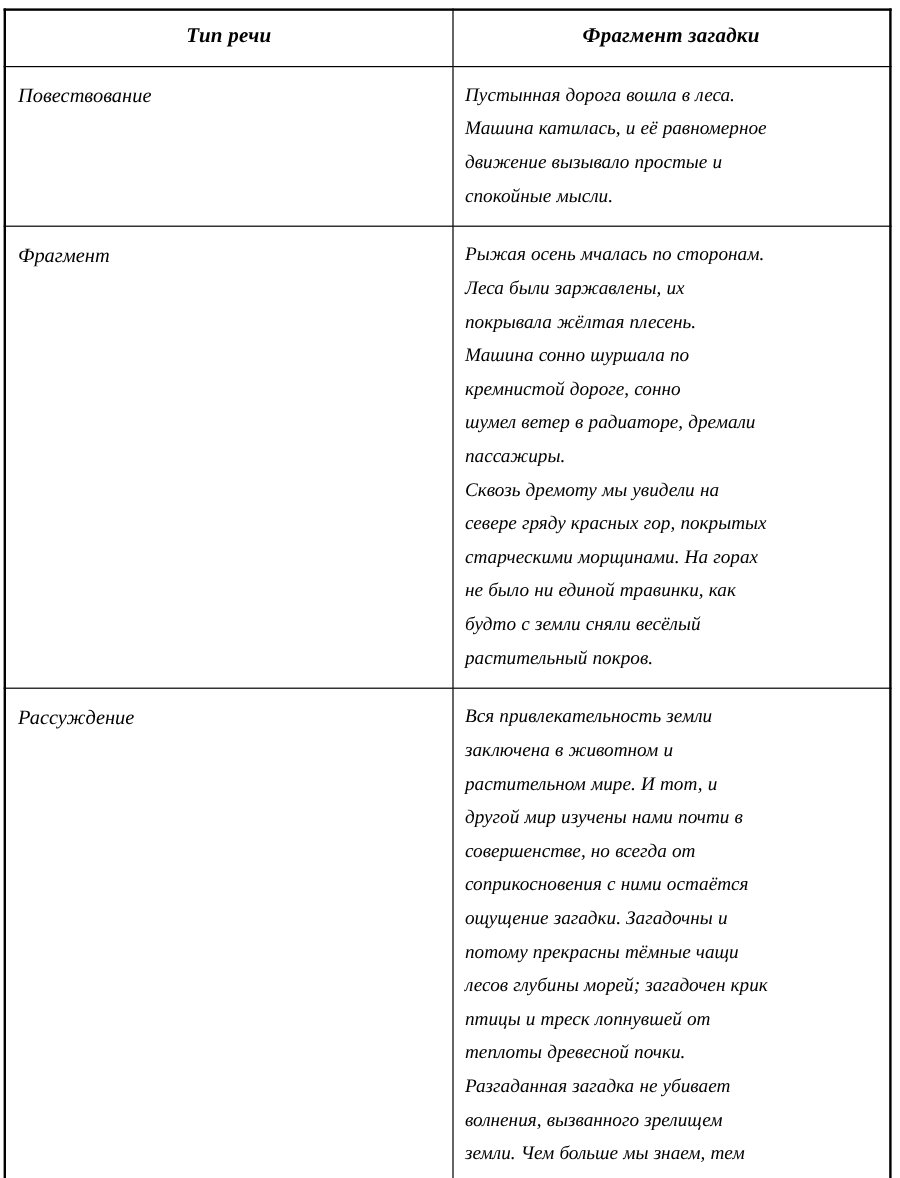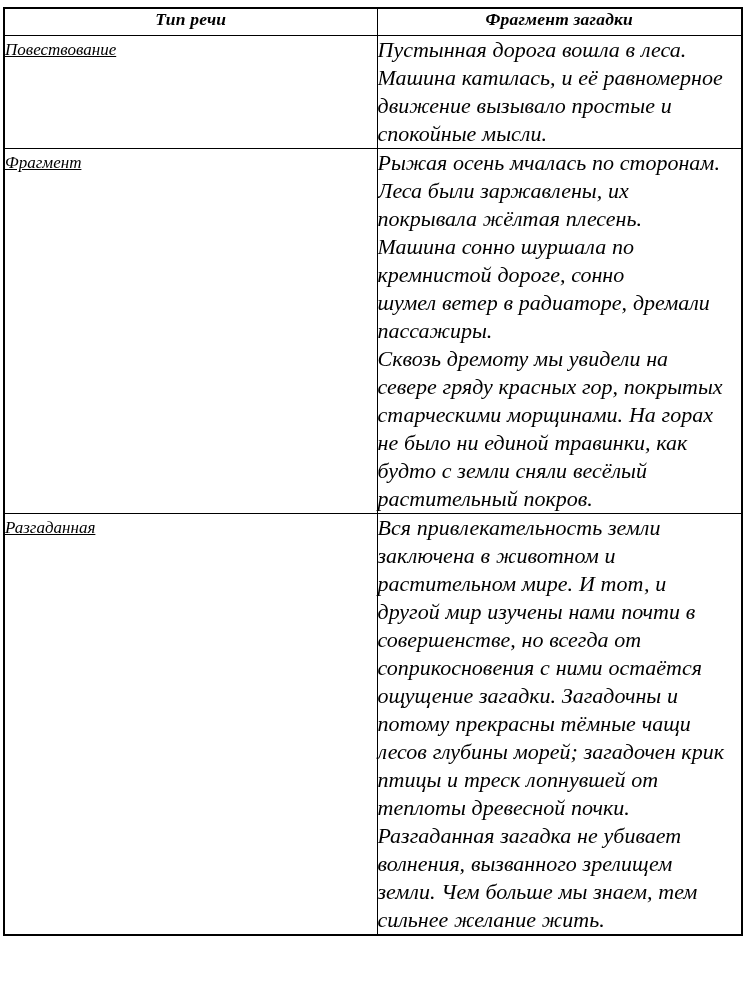--- a/index.html
+++ b/index.html
@@ -24,21 +24,21 @@
     border-collapse: collapse;
     border: 2px solid #000000;
     background: #ffffff;
     table-layout: fixed;
   }
 
   #speech-table td,
   #speech-table th {
     border: 1px solid #000000;
     vertical-align: top;
-    padding: 0;
+    padding: 10px;
     background: #ffffff;
   }
 
   
   col.col-type { width: 373px; }
   col.col-text { width: 365px; }
 
   
   thead th {
     border-bottom: 2px solid #000000;
@@ -59,38 +59,37 @@
   
   tbody tr > td {
     border-top: 2px solid #000000;
   }
   tbody tr:first-child > td {
     border-top: none;
   }
 
   .cell-type {
     padding: 6px 8px 10px 10px;
-    text-decoration: underline;
   }
   .cell-text {
     padding: 6px 8px 10px 11px;
   }
 
   .type-label {
     display: block;
     font-style: italic;
     font-weight: normal;
     font-size: 17px;
     line-height: 28px;
   }
 
   .fragment {
     font-style: italic;
     font-weight: normal;
-    font-size: 22px;
+    font-size: 16px;
     line-height: 28px;
     white-space: pre-line;
     word-spacing: 0.3px;
   }
 </style>
 </head>
 <body>
 
 <table id="speech-table">
   <colgroup>
@@ -138,21 +137,21 @@
 севере гряду красных гор, покрытых
 старческими морщинами. На горах
 не было ни единой травинки, как
 будто с земли сняли весёлый
 растительный покров.</span>
       </td>
     </tr>
 
     <tr>
       <td class="cell-type">
-        <span class="type-label">Разгаданная</span>
+        <span class="type-label">Рассуждение</span>
       </td>
       <td class="cell-text">
         <span class="fragment">Вся привлекательность земли
 заключена в животном и
 растительном мире. И тот, и
 другой мир изучены нами почти в
 совершенстве, но всегда от
 соприкосновения с ними остаётся
 ощущение загадки. Загадочны и
 потому прекрасны тёмные чащи

